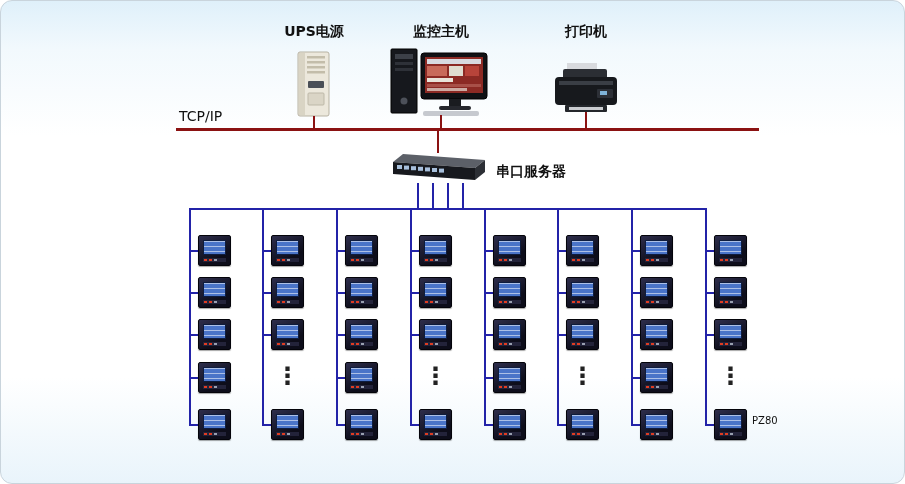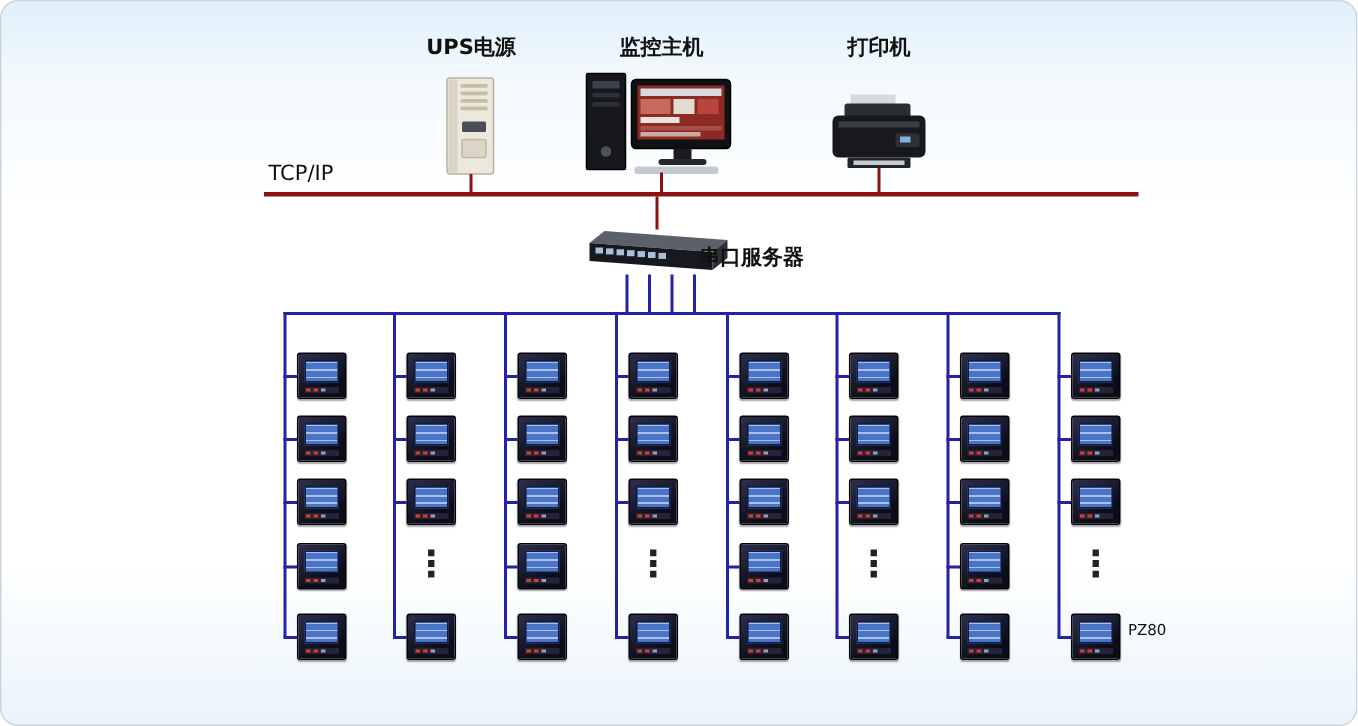--- a/index.html
+++ b/index.html
@@ -112,21 +112,21 @@
         <rect x="6" y="14" width="5" height="4"></rect>
         <rect x="13" y="14.6" width="5" height="4"></rect>
         <rect x="20" y="15.2" width="5" height="4"></rect>
         <rect x="27" y="15.8" width="5" height="4"></rect>
         <rect x="34" y="16.4" width="5" height="4"></rect>
         <rect x="41" y="17" width="5" height="4"></rect>
         <rect x="48" y="17.6" width="5" height="4"></rect>
       </g>
     </svg>
   </div>
-  <div class="dev-label" style="left:500px; top:162px;">串口服务器</div>
+  <div class="dev-label" style="left:530px; top:162px;">串口服务器</div>
 
   <div class="vline" style="left:416px; top:182px; height:26px;"></div>
   <div class="vline" style="left:431px; top:182px; height:26px;"></div>
   <div class="vline" style="left:446px; top:182px; height:26px;"></div>
   <div class="vline" style="left:461px; top:182px; height:26px;"></div>
 
   <div class="hline" style="left:188px; top:207px; width:518px;"></div>
 
   <div>
       <div class="vline" style="left: 188px; top: 207px; height: 217px;"></div>

